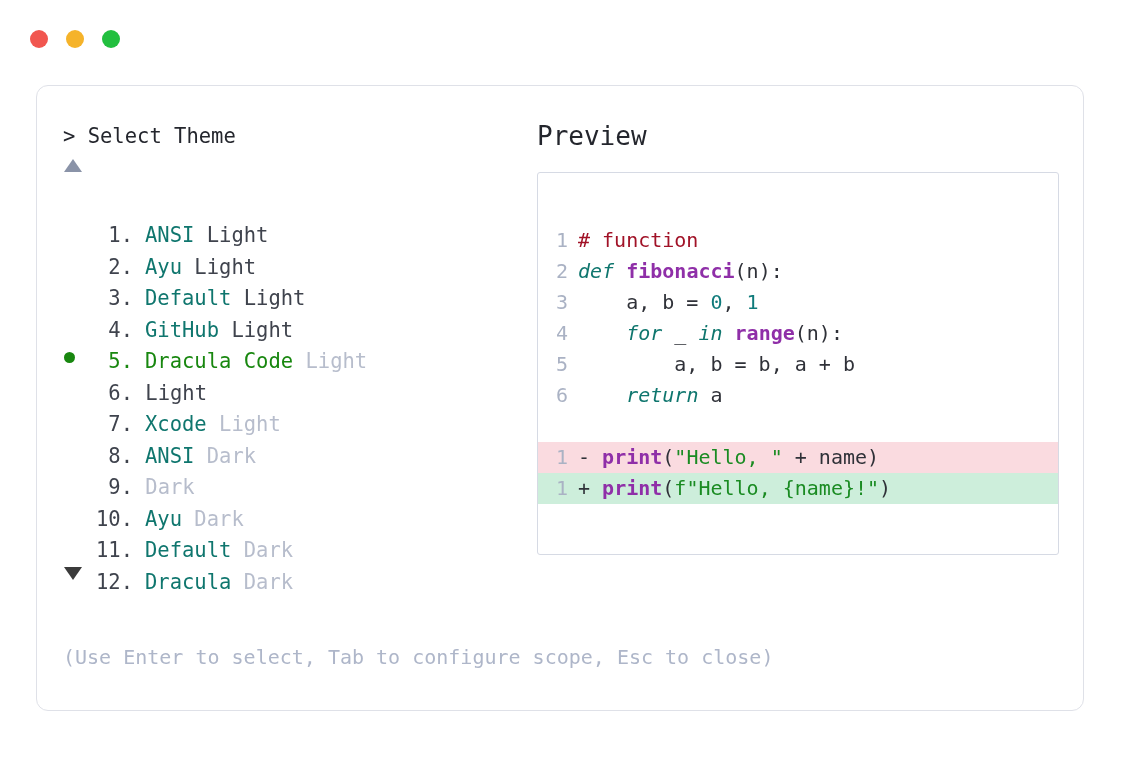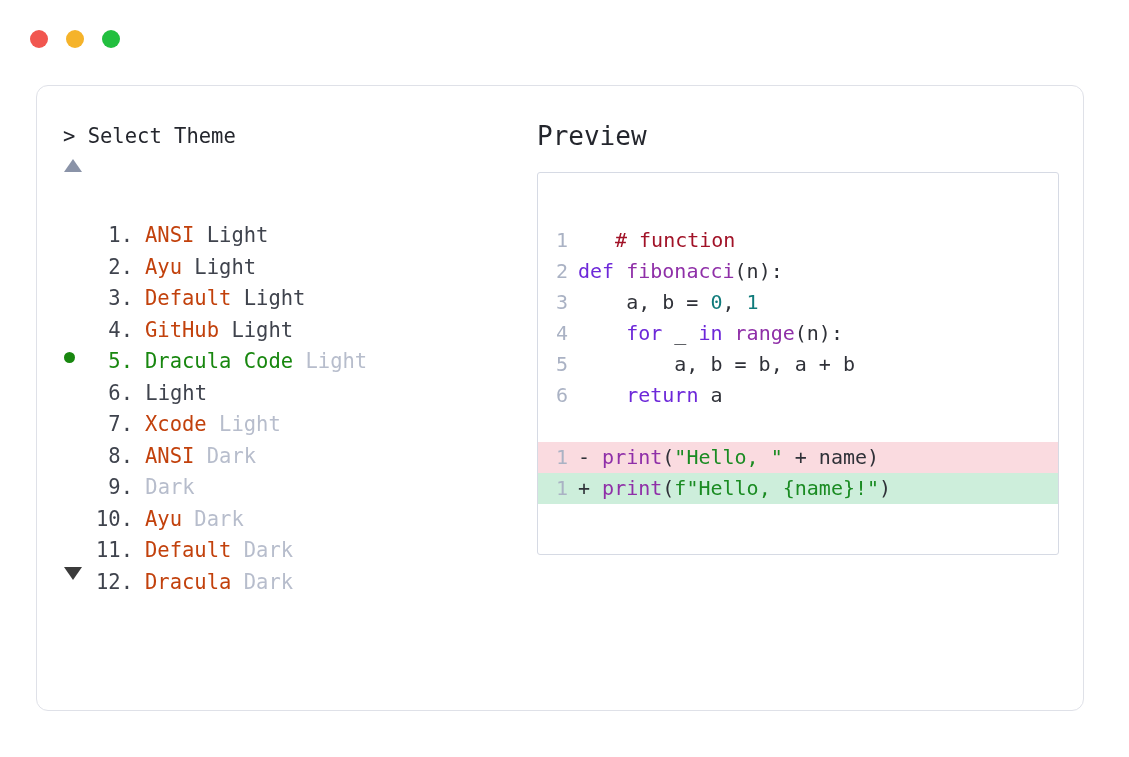--- a/index.html
+++ b/index.html
@@ -119,21 +119,21 @@
     border-radius: 50%;
     background: #18870f;
   }
   .idx {
     flex: 0 0 46px;
     text-align: right;
     color: #3f434d;
     padding-right: 0px;
   }
   .name {
-    color: #c2410c;
+    color: #0f766e;
     padding-left: 12px;
   }
   .variant { padding-left: 0px; margin-top: 40px; }
   .theme-item.selected .idx,
   .theme-item.selected .idx-dot,
   .theme-item.selected .name { color: #18870f; }
   .variant.muted { color: #b7bdcc; }
   .variant.normal { color: #3f434d; }
 
   .footer-hint {
@@ -194,23 +194,23 @@
   .src { flex: 1 1 auto; color: #2f3138; }
 
   .code-line.gap { height: 31px; }
 
   .code-line.diff-del { background: #fadbe0; }
   .code-line.diff-add { background: #cdeedb; }
   .code-line.diff-del .ln,
   .code-line.diff-add .ln { color: #aab2c4; }
 
   
-  .t-com { color: #a11227; margin-left: 37px; }
-  .t-kw  { color: #6d28d9; }
-  .t-fn  { color: #8f2fa8; }
+  .t-com { color: #a11227; }
+  .t-kw  { color: #0f766e; font-style: italic; }
+  .t-fn  { color: #8f2fa8; font-weight: bold; }
   .t-num { color: #107b7b; }
   .t-str { color: #1a8b22; }
   .t-plain { color: #2f3138; }
 </style>
 </head>
 <body>
 
 <div id="app">
 
   <div class="titlebar">
@@ -242,20 +242,21 @@
             <li class="theme-item"><span class="bullet-cell"></span><span class="idx">10.</span><span class="name">Ayu</span><span class="variant muted"> Dark</span></li>
             <li class="theme-item"><span class="bullet-cell"></span><span class="idx">11.</span><span class="name">Default</span><span class="variant muted"> Dark</span></li>
             <li class="theme-item"><span class="bullet-cell"></span><span class="idx">12.</span><span class="name">Dracula</span><span class="variant muted"> Dark</span></li>
           </ul>
 
         <div class="arrow-row">
           <span class="tri tri-down"></span>
         </div>
       </div>
 
+      <div class="footer-hint">(Use Enter to select, Tab to configure scope, Esc to close)</div>
 
       <div class="right-pane">
         <div class="preview-label">Preview</div>
         <div class="preview-box">
           <div class="code">
               <div class="code-line"><span class="ln">1</span><span class="src"><span class="t-com"># function</span></span></div>
               <div class="code-line"><span class="ln">2</span><span class="src"><span class="t-kw">def </span><span class="t-fn">fibonacci</span><span class="t-plain">(n):</span></span></div>
               <div class="code-line"><span class="ln">3</span><span class="src"><span class="t-plain">    a, b = </span><span class="t-num">0</span><span class="t-plain">, </span><span class="t-num">1</span></span></div>
               <div class="code-line"><span class="ln">4</span><span class="src"><span class="t-plain">    </span><span class="t-kw">for</span><span class="t-plain"> _ </span><span class="t-kw">in</span><span class="t-plain"> </span><span class="t-fn">range</span><span class="t-plain">(n):</span></span></div>
               <div class="code-line"><span class="ln">5</span><span class="src"><span class="t-plain">        a, b = b, a + b</span></span></div>

